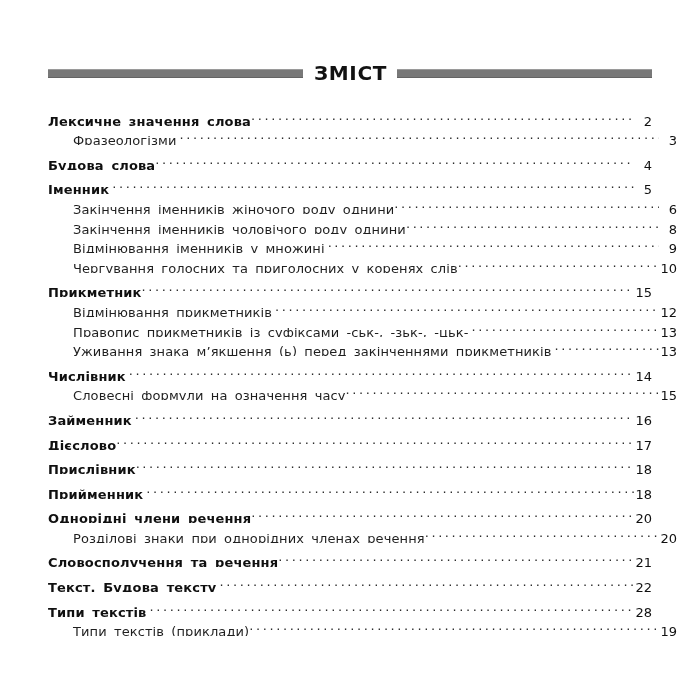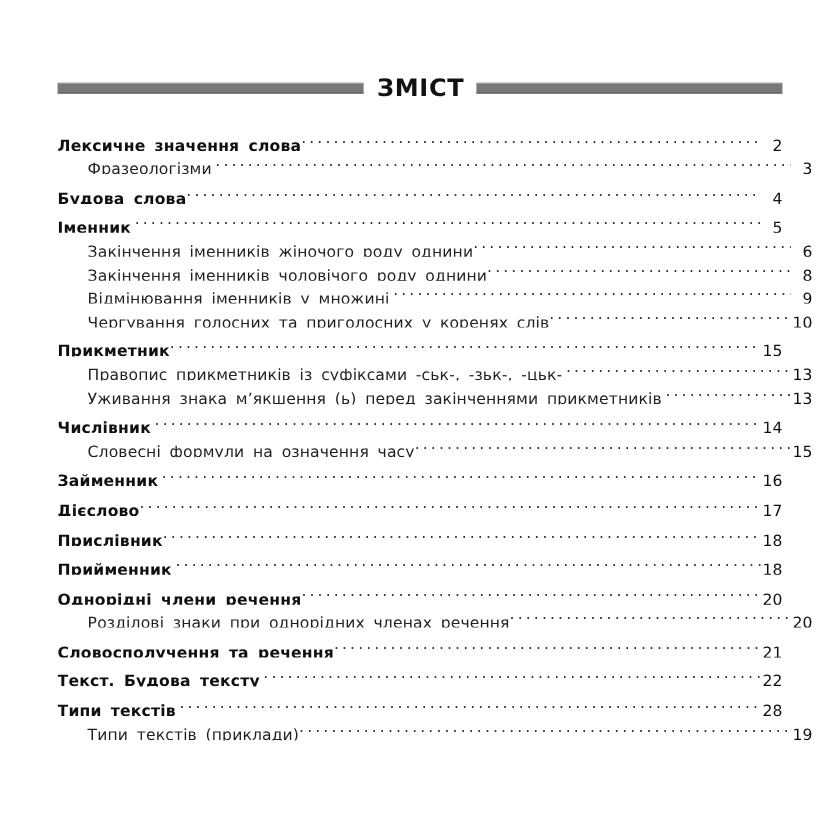--- a/index.html
+++ b/index.html
@@ -178,20 +178,25 @@
         <span class="toc-label">Чергування голосних та приголосних у коренях слів</span>
         <span class="toc-leader"></span>
         <span class="toc-page">10</span>
       </div>
       <div class="toc-row lvl1 tight gap-sm">
         <span class="toc-label">Прикметник</span>
         <span class="toc-leader"></span>
         <span class="toc-page">15</span>
       </div>
       <div class="toc-row lvl2">
+        <span class="toc-label">Відмінювання прикметників</span>
+        <span class="toc-leader"></span>
+        <span class="toc-page">12</span>
+      </div>
+      <div class="toc-row lvl2">
         <span class="toc-label">Правопис прикметників із суфіксами -ськ-, -зьк-, -цьк-</span>
         <span class="toc-leader"></span>
         <span class="toc-page">13</span>
       </div>
       <div class="toc-row lvl2">
         <span class="toc-label">Уживання знака м’якшення (ь) перед закінченнями прикметників</span>
         <span class="toc-leader"></span>
         <span class="toc-page">13</span>
       </div>
       <div class="toc-row lvl1 gap-sm">

